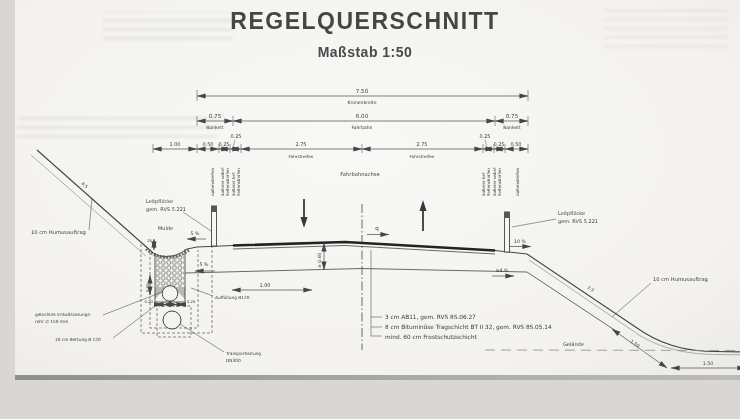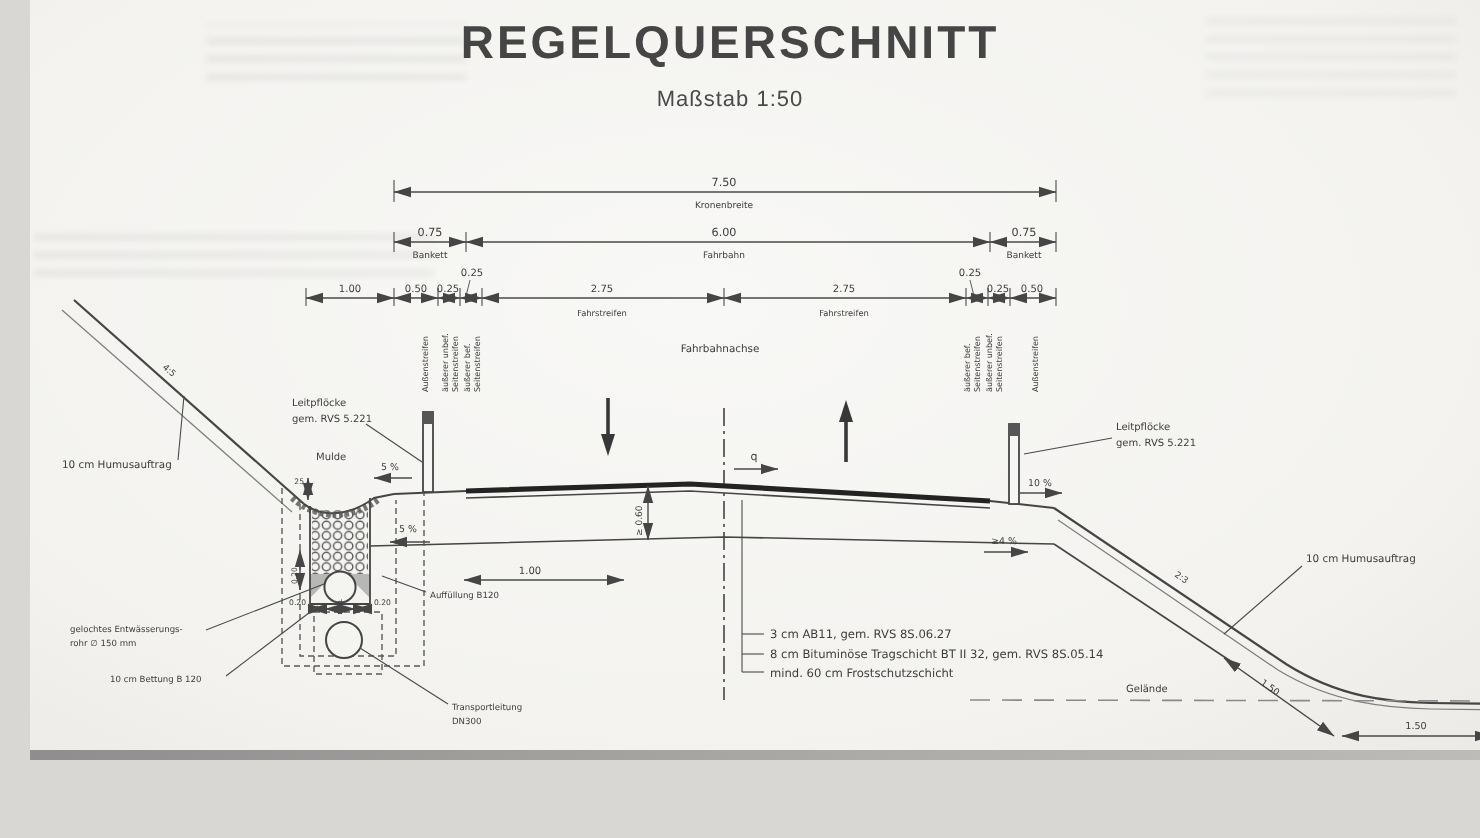--- a/index.html
+++ b/index.html
@@ -8,22 +8,22 @@
     background:radial-gradient(ellipse at 45% 40%, #f8f8f6 0%, #f3f2ef 70%, #eae9e6 100%);
     font-family:"DejaVu Sans", sans-serif;
     margin-left:15px;
   }
   .titleblock{position:absolute;left:0;top:8px;width:700px;text-align:center;color:#3b3b3b;}
   .titleblock h1{
     margin:0;font-family:"Liberation Sans", sans-serif;font-weight:bold;
     font-size:23px;letter-spacing:1.5px;color:#454545;
   }
   .titleblock h2{
-    margin:9px 0 0 0;font-family:"Liberation Sans", sans-serif;font-weight:normal;
-    font-size:11px;letter-spacing:.5px;color:#4a4a4a;
+    margin:9px 0 0 0;font-family:"Liberation Sans", sans-serif;font-weight:bold;
+    font-size:14px;letter-spacing:.5px;color:#4a4a4a;
   }
   svg{position:absolute;left:0;top:0;}
   svg text{fill:#3d3d3d;font-family:"DejaVu Sans", sans-serif;}
   .smudge{position:absolute;opacity:.06;filter:blur(1.6px);
     background:repeating-linear-gradient(0deg,#555 0 3px,transparent 3px 9px);}
   .smudge.strong{opacity:.09;}
   .scan-edge{position:absolute;left:0;bottom:0;width:100%;height:5px;
     background:linear-gradient(90deg,#8e8e8e 0%,#aaaaa8 55%,#bdbcb9 100%);}
 </style>
 </head>

